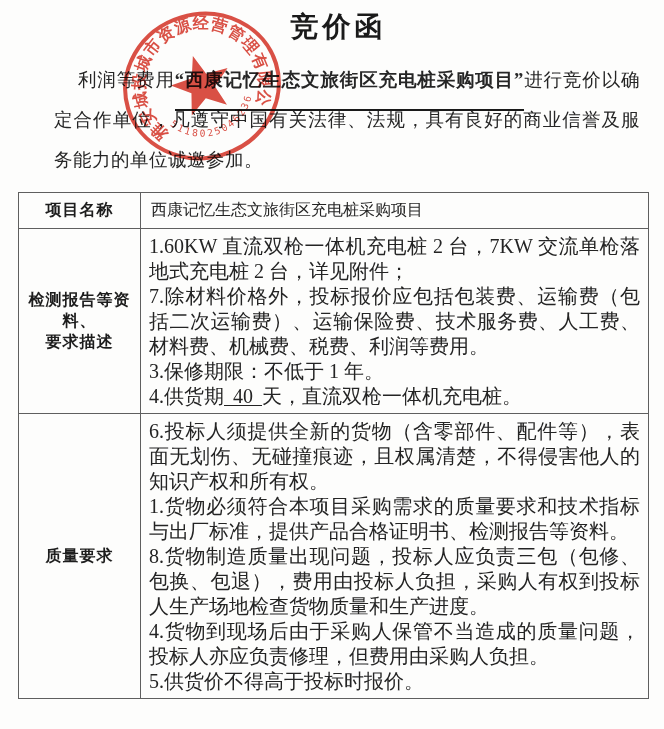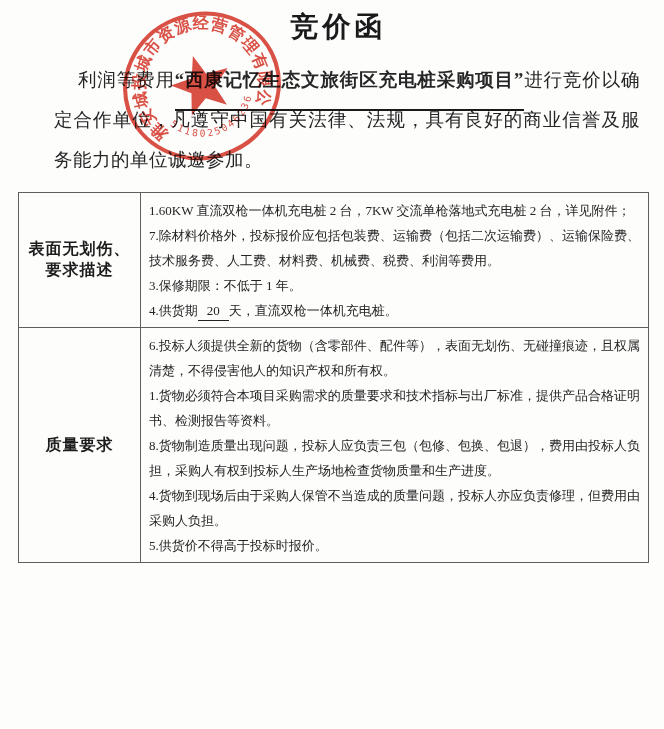--- a/index.html
+++ b/index.html
@@ -53,21 +53,21 @@
     letter-spacing:1px;
   }
   td.value {
     padding:4px 10px;
     font-size:16px;
     color:#242424;
   }
   tr.short td { height:36px; }
   td.multi {
     padding:5px 8px 4px 8px;
-    font-size:13px;
+    font-size:20px;
     line-height:25px;
     color:#242424;
     vertical-align:middle;
     text-align:justify;
   }
   .u60 {
     display:inline-block;
     border-bottom:1px solid #222;
     padding:0 9px;
     line-height:18px;
@@ -124,33 +124,37 @@
 
   <table class="grid">
     <colgroup>
       <col style="width:122px">
         <col style="width:165px">
         <col style="width:105px">
         <col style="width:238px">
     </colgroup>
 
     <tbody>
+        <tr class="short">
+      <td class="label">项目名称</td>
+      <td class="value" colspan="3">西康记忆生态文旅街区充电桩采购项目</td>
+    </tr>
 
 
 
     <tr>
       <td class="label">
-        <div>表面无划伤、</div>
+        <div>检测报告等资料、</div>
         <div>要求描述</div>
       </td>
       <td class="multi" colspan="3">
         <div>1.60KW 直流双枪一体机充电桩 2 台，7KW 交流单枪落地式充电桩 2 台，详见附件；</div>
         <div>7.除材料价格外，投标报价应包括包装费、运输费（包括二次运输费）、运输保险费、技术服务费、人工费、材料费、机械费、税费、利润等费用。</div>
         <div>3.保修期限：不低于 1 年。</div>
-        <div><span>4.供货期</span><span class="u60">20</span><span>天，直流双枪一体机充电桩。</span></div>
+        <div><span>4.供货期</span><span class="u60">40</span><span>天，直流双枪一体机充电桩。</span></div>
       </td>
     </tr>
 
     <tr>
       <td class="label">质量要求</td>
       <td class="multi" colspan="3">
         <div>6.投标人须提供全新的货物（含零部件、配件等），表面无划伤、无碰撞痕迹，且权属清楚，不得侵害他人的知识产权和所有权。</div>
         <div>1.货物必须符合本项目采购需求的质量要求和技术指标与出厂标准，提供产品合格证明书、检测报告等资料。</div>
         <div>8.货物制造质量出现问题，投标人应负责三包（包修、包换、包退），费用由投标人负担，采购人有权到投标人生产场地检查货物质量和生产进度。</div>
         <div>4.货物到现场后由于采购人保管不当造成的质量问题，投标人亦应负责修理，但费用由采购人负担。</div>

